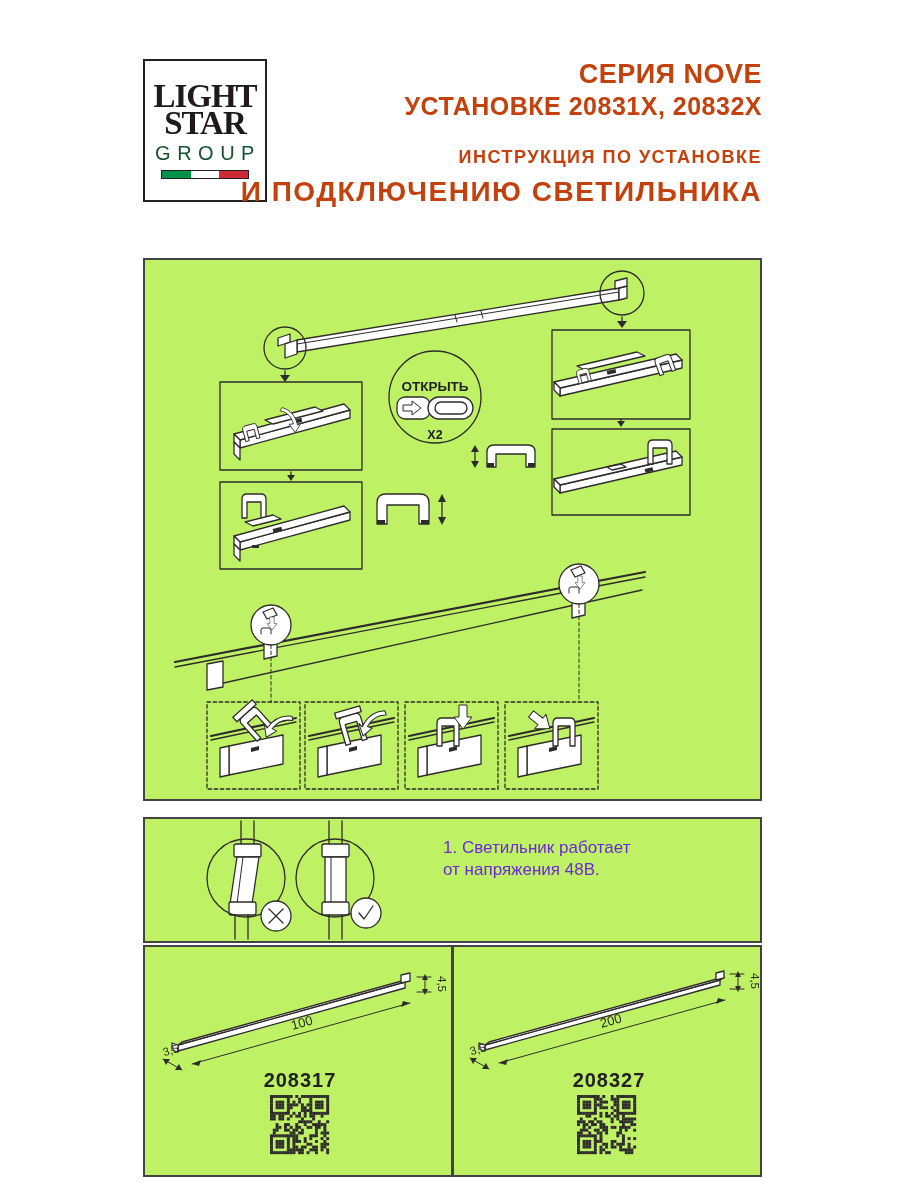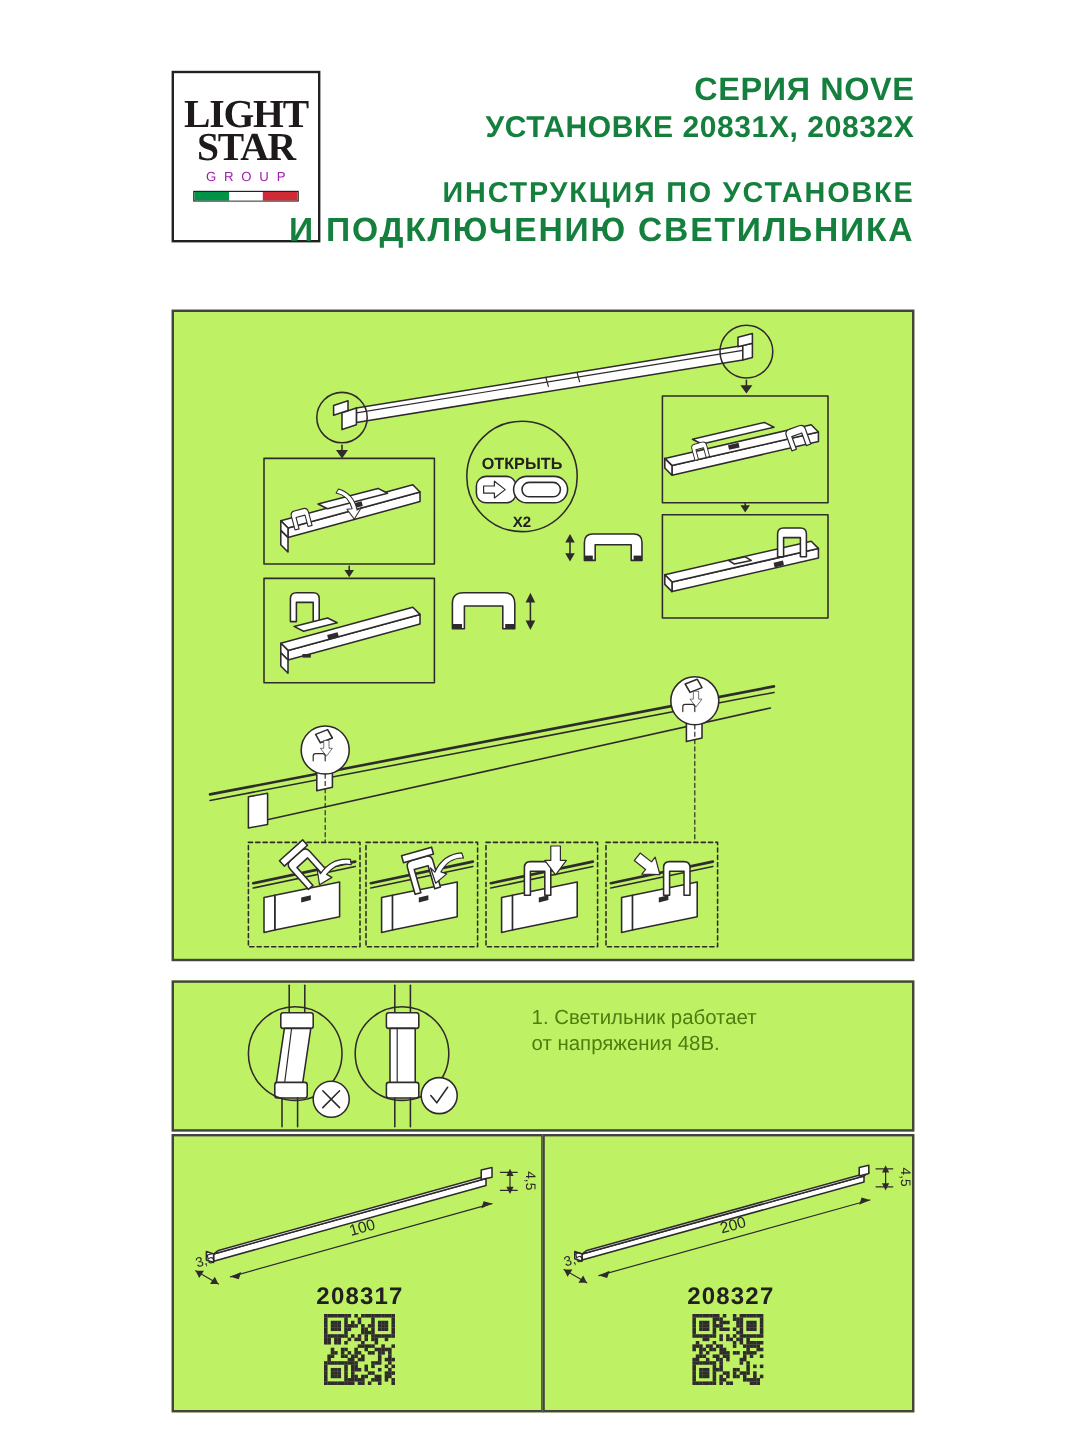--- a/index.html
+++ b/index.html
@@ -5,47 +5,47 @@
   html,body{margin:0;padding:0;background:#ffffff;}
   body{width:902px;height:1200px;position:relative;overflow:hidden;
        font-family:"Liberation Sans",sans-serif;color:#232021;}
   .abs{position:absolute;}
   
   .logo-box{left:143px;top:59px;width:124px;height:143px;border:2px solid #232021;
             box-sizing:border-box;text-align:center;}
   .logo-word{font-family:"Liberation Serif",serif;font-weight:700;font-size:33px;
              line-height:.82;letter-spacing:-1px;color:#1e1a1b;}
   .logo-word.first{margin-top:22px;}
-  .logo-group{font-size:11px;letter-spacing:6.5px;margin-top:5px;margin-left:6px;color:#a21caf;}
+  .logo-group{font-size:20px;letter-spacing:6.5px;margin-top:5px;margin-left:6px;color:#14532d;}
   .logo-flag{width:88px;height:9px;border:1px solid #232021;box-sizing:border-box;
              margin:5px auto 0 auto;display:flex;}
   .logo-flag span{flex:1;height:100%;}
   
-  .hdr{right:140px;text-align:right;font-weight:700;color:#15803d;white-space:nowrap;}
+  .hdr{right:140px;text-align:right;font-weight:700;color:#c2410c;white-space:nowrap;}
   .hdr-series{top:59px;font-size:27px;letter-spacing:.5px;}
   .hdr-articles{top:92px;font-size:25px;letter-spacing:.5px;}
-  .hdr-title1{top:147px;font-size:24px;letter-spacing:1.5px;text-align:right;}
+  .hdr-title1{top:147px;font-size:18px;letter-spacing:1.5px;text-align:right;}
   .hdr-title2{top:176px;font-size:28px;letter-spacing:1.5px;}
   
   .panel{border:2px solid #454243;box-sizing:border-box;background:#bef264;}
   .p-main{left:143px;top:258px;width:619px;height:543px;}
   .p-notes{left:143px;top:817px;width:619px;height:126px;}
   .p-prod-left{left:143px;top:945px;width:310px;height:232px;}
   .p-prod-right{left:452px;top:945px;width:310px;height:232px;}
   
   .ln{fill:none;stroke:#2f2b2c;stroke-width:1.3;stroke-linejoin:round;stroke-linecap:round;}
   .lnw{fill:#ffffff;stroke:#2f2b2c;stroke-width:1.3;stroke-linejoin:round;}
   .thick{stroke-width:2.2;}
   .thin{stroke-width:1;}
   .dash{stroke-dasharray:3.5 2.6;}
   .blk{fill:#2f2b2c;stroke:none;}
   .svgtxt{font-family:"Liberation Sans",sans-serif;font-weight:700;fill:#232021;}
   .dimtxt{font-family:"Liberation Sans",sans-serif;font-weight:400;fill:#2a2627;}
   
-  .notes-text{left:443px;top:837px;font-size:17px;line-height:21.5px;color:#4d7c0f;}
+  .notes-text{left:443px;top:837px;font-size:17px;line-height:21.5px;color:#6d28d9;}
   .notes-text div{white-space:nowrap;}
 </style>
 </head>
 <body>
 
 <div class="abs logo-box">
   <div class="logo-word first">LIGHT</div>
   <div class="logo-word">STAR</div>
   <div class="logo-group">GROUP</div>
   <div class="logo-flag">

